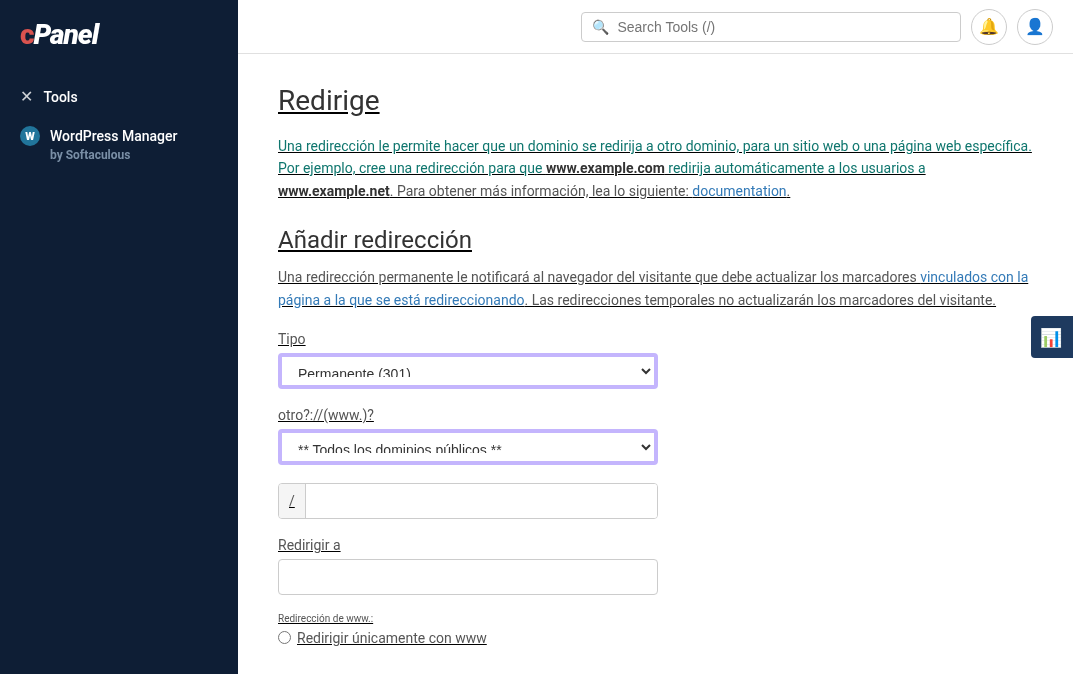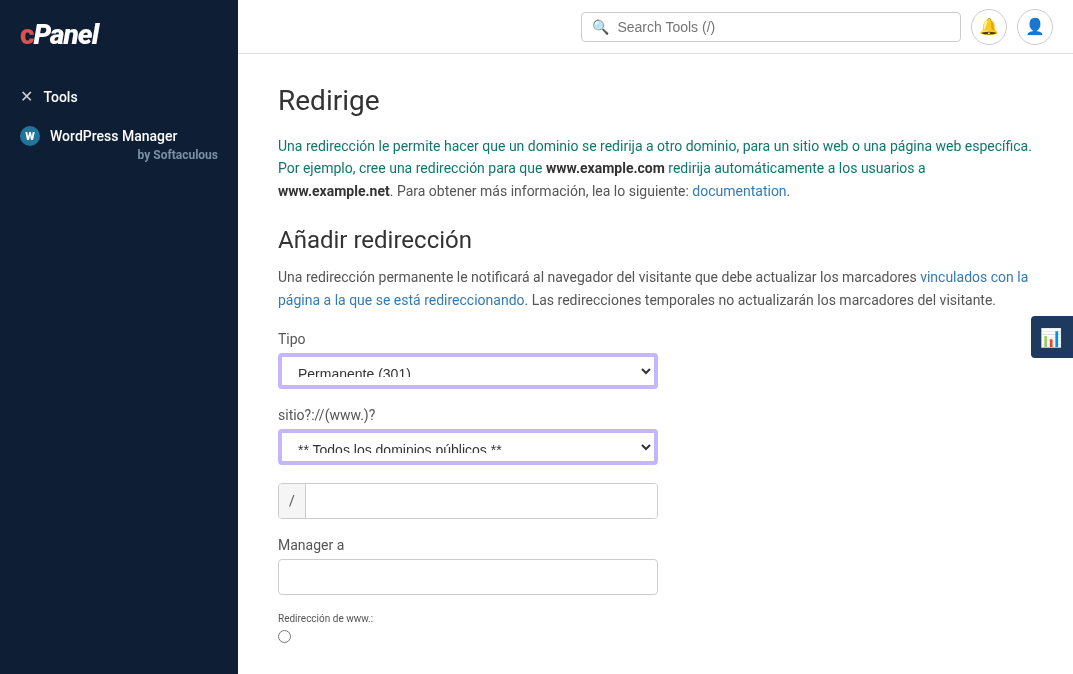--- a/index.html
+++ b/index.html
@@ -8,21 +8,20 @@
     
     .sidebar {
       width: 238px;
       min-width: 238px;
       background: #0e1e35;
       color: #fff;
       display: flex;
       flex-direction: column;
       padding: 0;
       height: 674px;
-      text-align: right;
     }
     .sidebar-logo {
       padding: 18px 20px 18px 20px;
       display: flex;
       align-items: center;
     }
     .logo-text {
       font-size: 28px;
       font-weight: 900;
       color: #fff;
@@ -133,20 +132,21 @@
       color: #555;
       font-size: 16px;
     }
 
     
     .content {
       flex: 1;
       background: #fff;
       padding: 30px 40px;
       overflow-y: auto;
+      text-decoration: underline;
     }
     .page-title {
       font-size: 28px;
       font-weight: 400;
       color: #333;
       margin-bottom: 18px;
     }
     .intro-text {
       font-size: 14px;
       color: #555;
@@ -326,42 +326,43 @@
 
     <div class="form-group">
       <label class="form-label">Tipo</label>
       <select class="form-select">
         <option value="301">Permanente (301)</option>
         <option value="302">Temporal (302)</option>
       </select>
     </div>
 
     <div class="form-group">
-      <label class="form-label">sitio?://(www.)?</label>
+      <label class="form-label">otro?://(www.)?</label>
       <select class="form-select">
         <option value="all">** Todos los dominios públicos **</option>
       </select>
     </div>
 
     <div class="form-group">
       <div class="path-row">
         <span class="path-slash">/</span>
         <input type="text" class="path-input" placeholder="" style="">
       </div>
     </div>
 
     <div class="form-group">
-      <label class="form-label">Manager a</label>
+      <label class="form-label">Redirigir a</label>
       <input type="text" class="redirige-a-input" placeholder="" style="">
     </div>
 
     <div class="www-section">
       <div class="www-label">Redirección de www.:</div>
       <div class="radio-row">
         <input type="radio" name="www_redirect" id="www_only" style="">
+        <label for="www_only">Redirigir únicamente con www</label>
       </div>
     </div>
   </div>
 </div>
 
 <div class="float-btn" title="Analytics">
   <span>📊</span>
 </div>
 
 </body></html>

